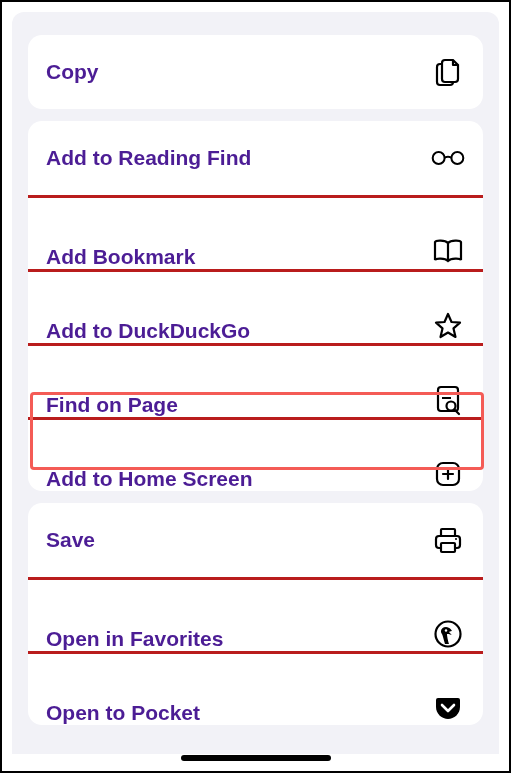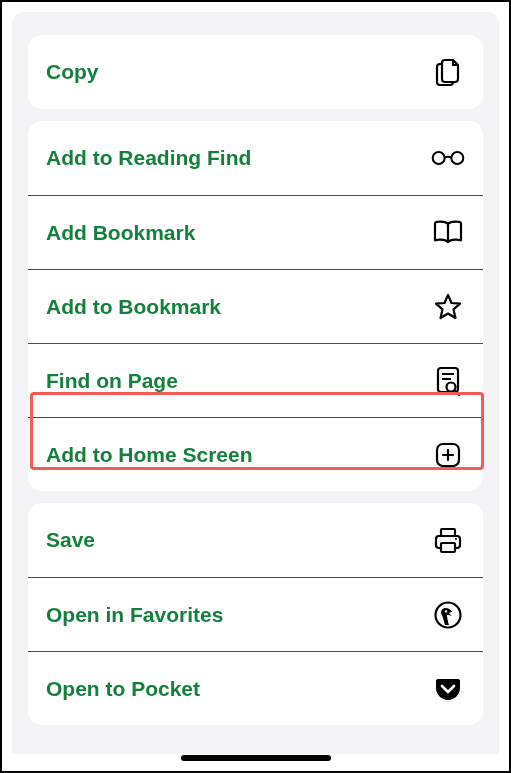--- a/index.html
+++ b/index.html
@@ -25,26 +25,27 @@
     overflow: hidden;
   }
   .row {
     display: flex;
     align-items: center;
     justify-content: space-between;
     padding: 0 18px;
     height: 74px;
   }
   .group .row + .row {
-    border-top: 1px solid #b91c1c;
+    border-top: 3px solid #b91c1c;
+    align-items: flex-end;
   }
   .label {
     font-size: 21px;
     font-weight: 600;
-    color: #15803d;
+    color: #4c1d95;
   }
   .icon {
     width: 34px;
     height: 34px;
     display: flex;
     align-items: center;
     justify-content: center;
     flex: 0 0 34px;
   }
   .icon svg { display: block; }
@@ -101,21 +102,21 @@
     <div class="row">
       <span class="label">Add Bookmark</span>
       <span class="icon">
         <svg width="32" height="28" viewBox="0 0 32 28" fill="none" stroke="#000" stroke-width="2.2">
           <path d="M16 5c-3-3-12-3-13-1v18c1-2 10-2 13 1 3-3 12-3 13-1V4c-1-2-10-2-13 1z"></path>
           <path d="M16 5v18"></path>
         </svg>
       </span>
     </div>
     <div class="row">
-      <span class="label">Add to Bookmark</span>
+      <span class="label">Add to DuckDuckGo</span>
       <span class="icon">
         <svg width="30" height="30" viewBox="0 0 30 30" fill="none" stroke="#000" stroke-width="2.2" stroke-linejoin="round">
           <path d="M15 3l3.5 8 8.5.7-6.5 5.7 2 8.6L15 21.5 7.5 26l2-8.6L3 11.7l8.5-.7z"></path>
         </svg>
       </span>
     </div>
     <div class="row">
       <span class="label">Find on Page</span>
       <span class="icon">
         <svg width="28" height="32" viewBox="0 0 28 32" fill="none" stroke="#000" stroke-width="2.2">

